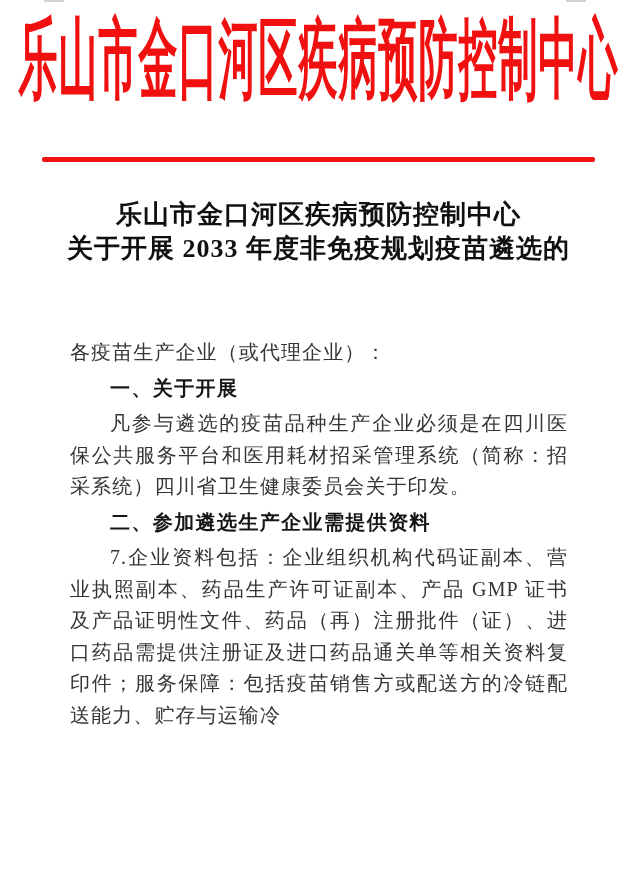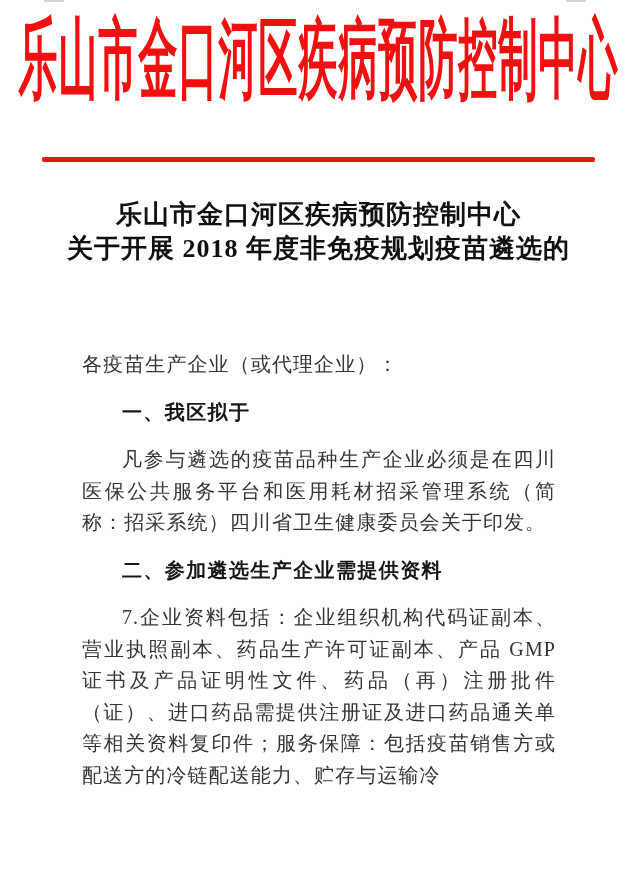--- a/index.html
+++ b/index.html
@@ -69,21 +69,21 @@
     width: 506px;
     color: #343434;
     font-size: 20px;
     line-height: 31.5px;
     letter-spacing: 1.1px;
     text-align: justify;
     text-justify: inter-character;
     text-align-last: left;
   }
   .doc-body p {
-    margin: 16px;
+    margin: 4px;
     padding: 0;
   }
   .doc-body .salutation { text-indent: 0; }
   .doc-body .para { text-indent: 2em; }
   .doc-body .sec-heading {
     text-indent: 2em;
     font-weight: bold;
     color: #161616;
     font-family: "Liberation Sans", "DejaVu Sans", sans-serif;
     letter-spacing: 1.4px;
@@ -122,25 +122,25 @@
   <div class="mark mark-bottom-left"></div>
   <div class="mark mark-bottom-right"></div>
 
   <div class="letterhead">
     <span class="org">乐山市金口河区疾病预防控制中心</span>
   </div>
   <div class="red-rule"></div>
 
   <div class="doc-title">
     <div>乐山市金口河区疾病预防控制中心</div>
-    <div>关于开展 2018 年度非免疫规划疫苗遴选的</div>
+    <div>关于开展 2033 年度非免疫规划疫苗遴选的</div>
   </div>
 
   <div class="doc-body">
     <p class="salutation">各疫苗生产企业（或代理企业）：</p>
-    <p class="sec-heading">一、我区拟于</p>
+    <p class="sec-heading">一、关于开展</p>
     <p class="para">凡参与遴选的疫苗品种生产企业必须是在四川医保公共服务平台和医用耗材招采管理系统（简称：招采系统）四川省卫生健康委员会关于印发。</p>
     <p class="sec-heading">二、参加遴选生产企业需提供资料</p>
     <p class="para">7.企业资料包括：企业组织机构代码证副本、营业执照副本、药品生产许可证副本、产品 GMP 证书及产品证明性文件、药品（再）注册批件（证）、进口药品需提供注册证及进口药品通关单等相关资料复印件；服务保障：包括疫苗销售方或配送方的冷链配送能力、贮存与运输冷</p>
   </div>
 
 
 </div>
 
 </body></html>

